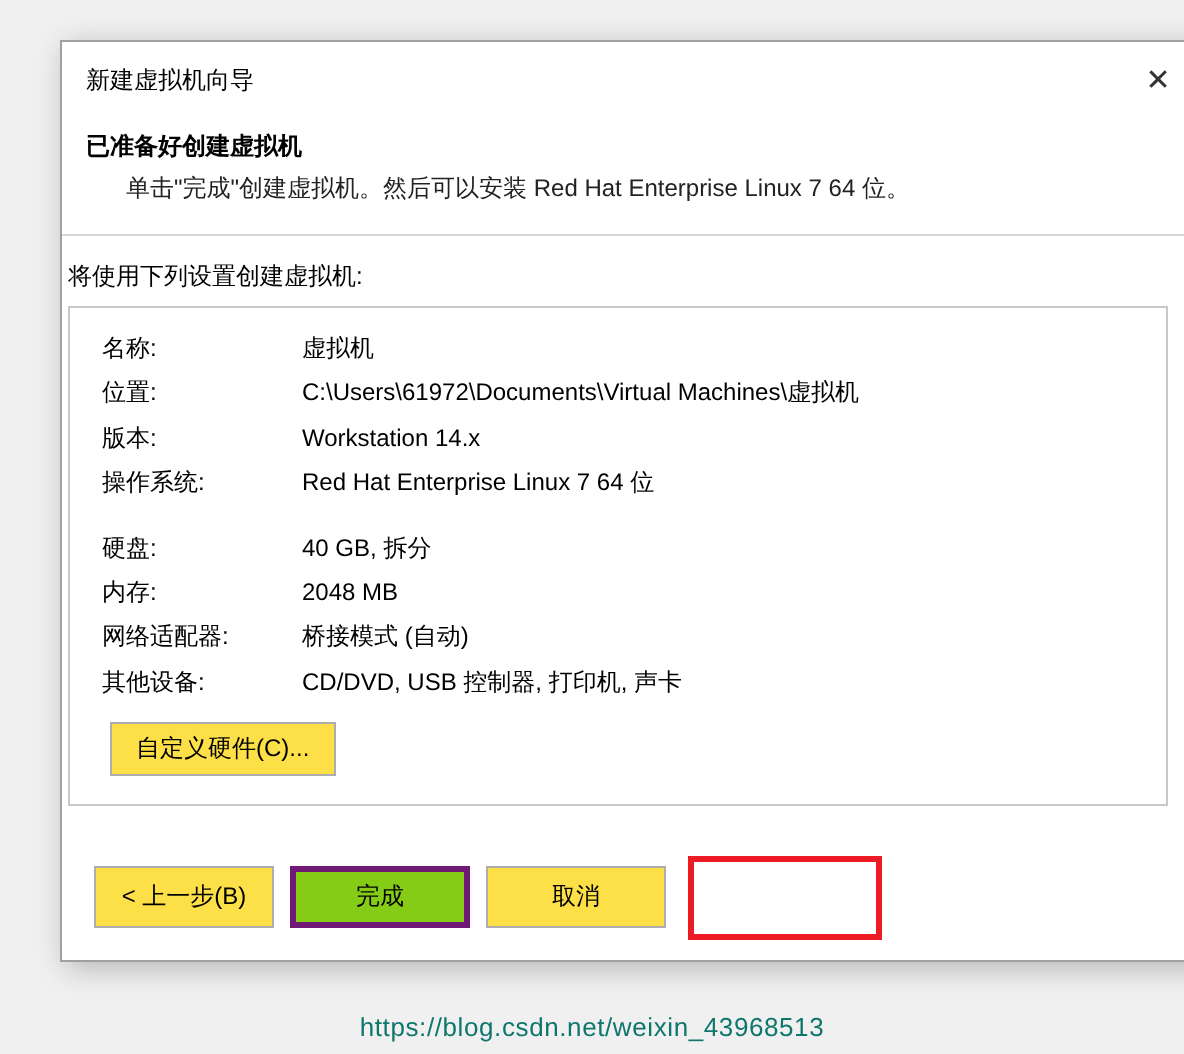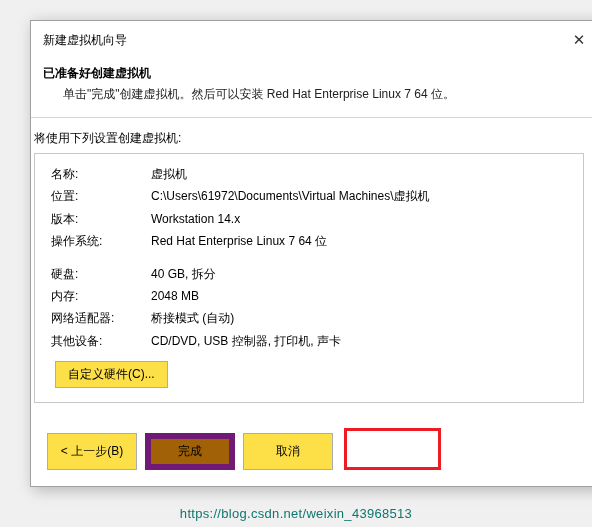--- a/index.html
+++ b/index.html
@@ -86,22 +86,22 @@
       min-width: 90px;
     }
     .custom-hw { margin-top: 10px; padding-left: 4px; }
     .footer {
       display: flex;
       justify-content: flex-start;
       gap: 8px;
       padding: 14px 16px 16px 16px;
     }
     .btn.finish {
-      border: 6px solid #701a75;
-      background: #a16207;
+      border: 3px solid #701a75;
+      background: #84cc16;
       font-family: Liberation Mono, monospace;
     }
     .highlight-box {
       position: absolute;
       border: 3px solid #ed1c24;
       pointer-events: none;
     }
     .watermark {
       position: absolute;
       bottom: 6px;

